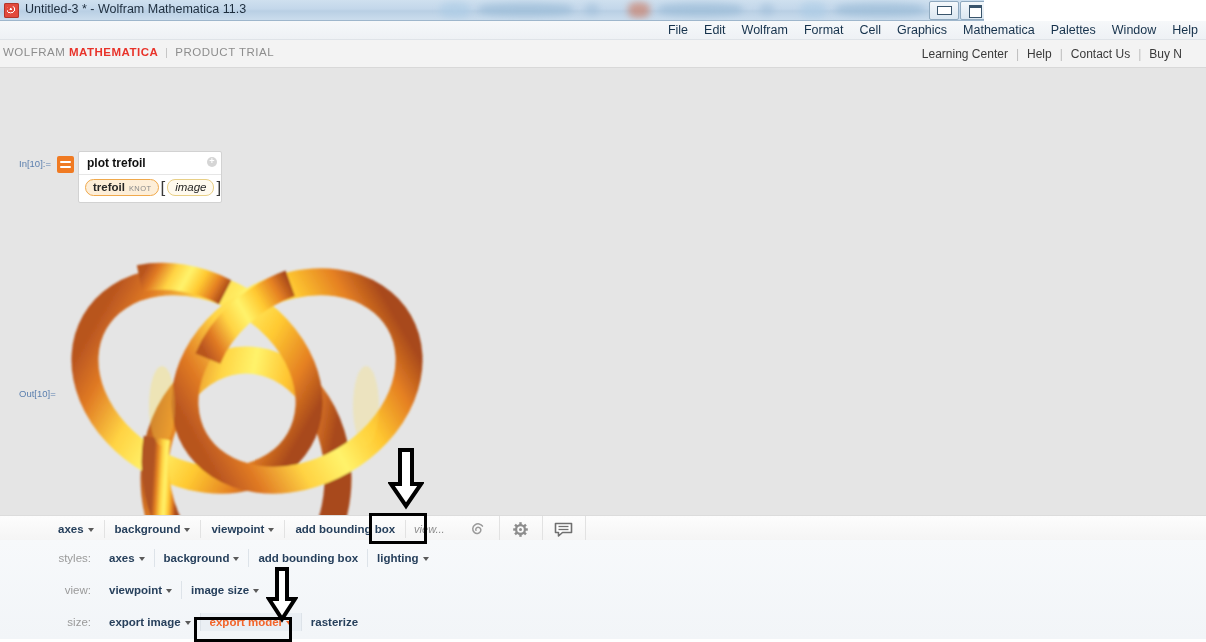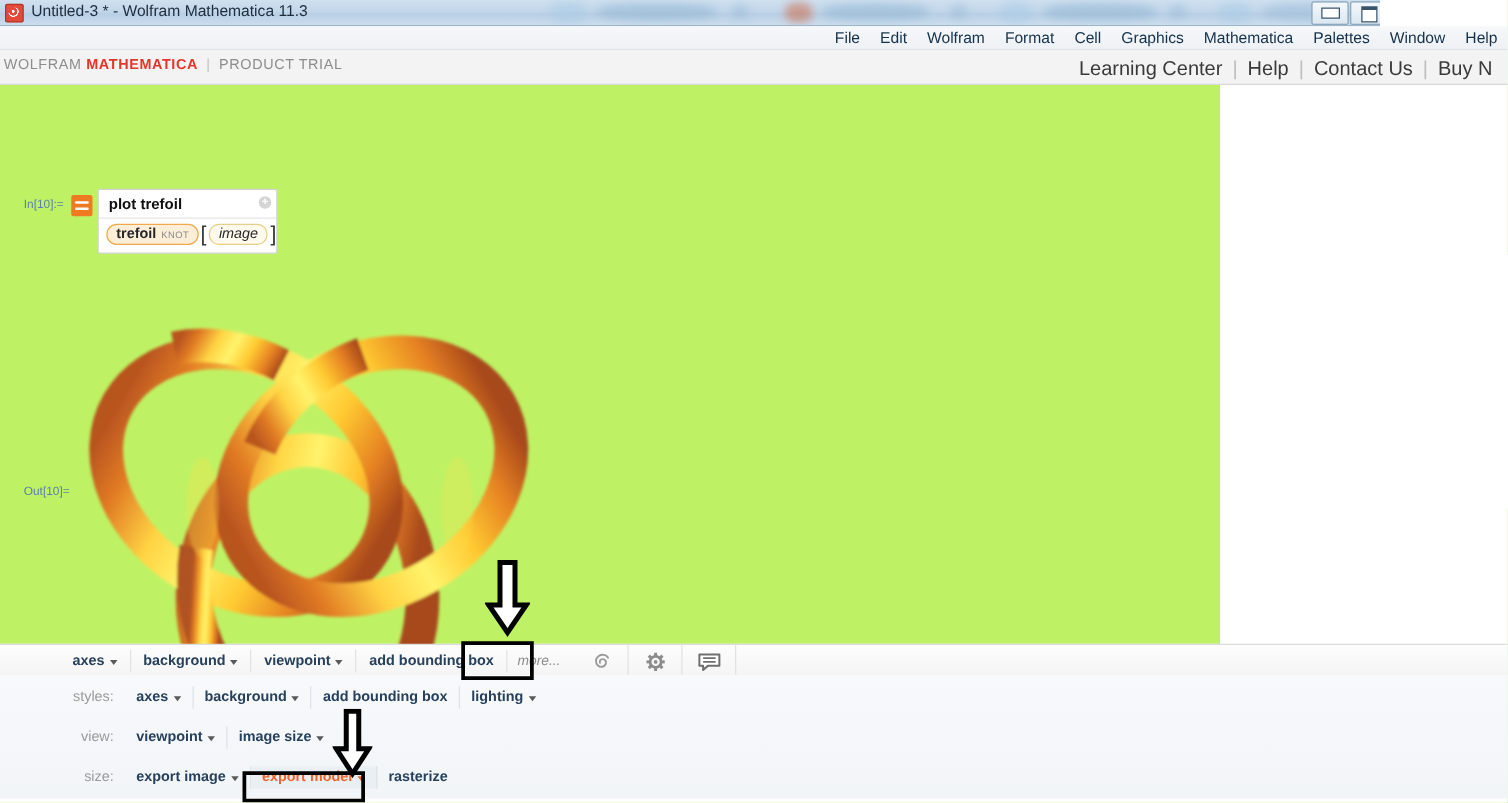--- a/index.html
+++ b/index.html
@@ -13,21 +13,21 @@
     height: 642px;
     overflow: hidden;
     font-family: "Liberation Sans", sans-serif;
     position: relative;
   }
 
   
   .titlebar {
     position: absolute;
     top: 0; left: 0;
-    width: 1104px;
+    width: 984px;
     height: 21px;
     background: linear-gradient(to bottom, #cfe0ef 0%, #c3d7ea 45%, #b9cfe4 55%, #cbdded 100%);
     border-bottom: 1px solid #9eb6cc;
     box-sizing: border-box;
     overflow: hidden;
   }
   
   .bg-blur {
     position: absolute;
     top: 0; left: 430px;
@@ -129,37 +129,37 @@
     font-size: 11.5px;
     letter-spacing: 0.5px;
     white-space: nowrap;
   }
   .brand .w1 { color: #8d8d8d; font-weight: normal; }
   .brand .w2 { color: #e8332a; font-weight: bold; }
   .brand .sep { color: #c2c2c2; padding: 0 3px; }
   .brand .w3 { color: #8d8d8d; font-weight: normal; }
   .banner-links {
     position: absolute;
-    right: 4px; top: 7px;
+    right: 16px; top: 7px;
     display: flex;
     align-items: flex-start;
-    font-size: 16px;
+    font-size: 12px;
     color: #3a3a3a;
     white-space: nowrap;
   }
   .banner-links .lnk { padding: 0 8px; cursor: pointer; }
   .banner-links .bsep { color: #bdbdbd; }
 
   
   .notebook {
     position: absolute;
     top: 68px; left: 0;
-    width: 976px;
+    width: 1206px;
     height: 447px;
-    background: #bef264;
+    background: #e5e5e5;
   }
 
   .in-label {
     position: absolute;
     left: 19px; top: 90px;
     font-size: 9.5px;
     color: #5b7fae;
     white-space: nowrap;
   }
   .out-label {
@@ -571,21 +571,21 @@
     <span>background</span>
     <span class="caret"></span>
   </div>
   <div class="tb-btn">
     <span>viewpoint</span>
     <span class="caret"></span>
   </div>
   <div class="tb-btn">
     <span>add bounding box</span>
   </div>
-  <div class="tb-more">more...</div>
+  <div class="tb-more">view...</div>
 
   <div class="tb-icon">
     <svg width="17" height="17" viewBox="0 0 17 17">
       <path d="M13.5 5.2 C12 2.6 8.4 2.2 6 3.8 C3.3 5.6 3.0 9.4 5.3 11.4 C7.3 13.2 10.6 12.6 11.6 10.3 C12.5 8.3 11.0 6.2 9.0 6.3 C7.3 6.4 6.3 8.0 7.0 9.3" fill="none" stroke="#9a9a9a" stroke-width="1.5" stroke-linecap="round"></path>
     </svg>
   </div>
   <div class="tb-icon">
     <svg width="17" height="17" viewBox="0 0 17 17">
       <g fill="#8c8c8c">
         <rect x="7.3" y="1.2" width="2.4" height="3"></rect>

